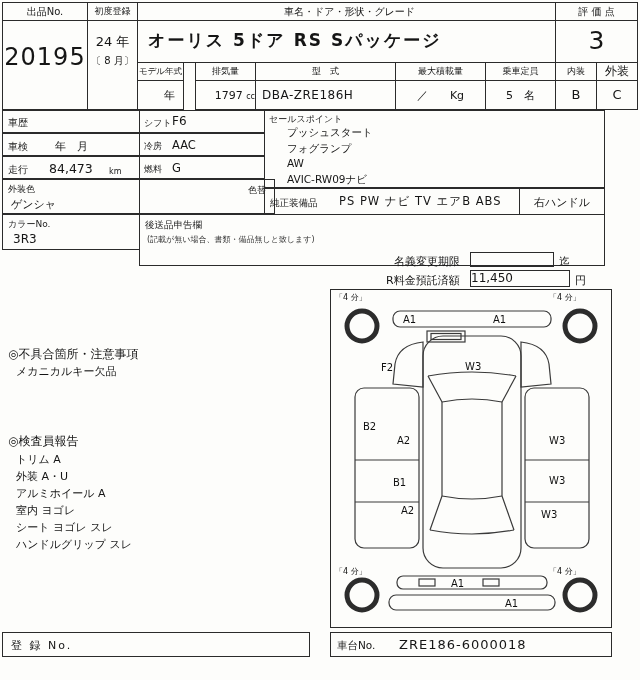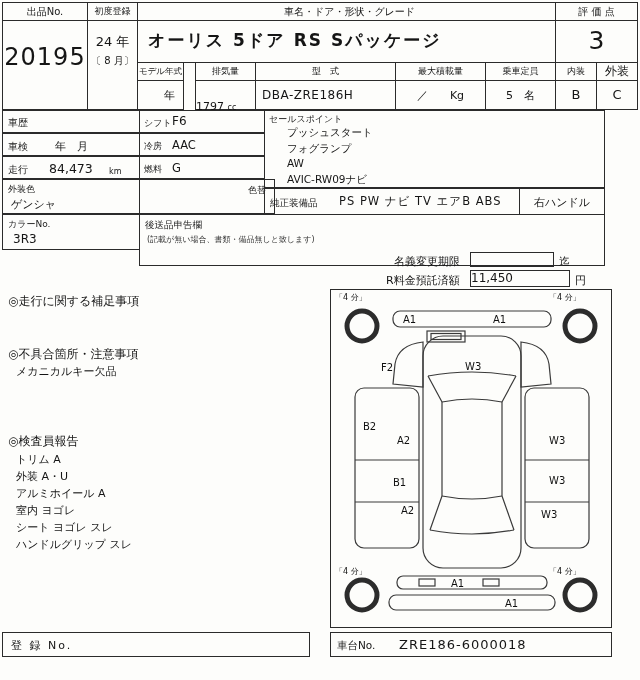--- a/index.html
+++ b/index.html
@@ -45,21 +45,21 @@
     <div style="margin-top:5px;text-align:center;font-size:25px">3</div>
   </div>
 
   <div class="box" style="left:137px;top:62px;width:47px;height:48px">
     <div class="chdr" style="font-size:8.5px">モデル年式</div>
     <div style="margin-top:7px;text-align:right;padding-right:8px;font-size:11px">年</div>
   </div>
 
   <div class="box" style="left:195px;top:62px;width:61px;height:48px">
     <div class="chdr" style="font-size:9px">排気量</div>
-    <div style="margin-top:19px;text-align:left">
+    <div style="margin-top:8px;text-align:right">
       <span style="font-size:11px">1797</span>
       <span style="font-size:8px">cc</span>
     </div>
   </div>
 
   <div class="box" style="left:255px;top:62px;width:141px;height:48px">
     <div class="chdr" style="font-size:9px">型　式</div>
     <div style="margin-top:7px;padding-left:6px;font-size:12px;letter-spacing:0.5px">DBA-ZRE186H</div>
   </div>
 
@@ -149,21 +149,20 @@
   <span class="abs" style="left:394px;top:254px;font-size:11px">名義変更期限</span>
   <div class="box" style="left:470px;top:252px;width:84px;height:15px"></div>
   <span class="abs" style="left:559px;top:254px;font-size:11px">迄</span>
 
   <span class="abs" style="left:386px;top:273px;font-size:11px">R料金預託済額</span>
   <div class="box" style="left:470px;top:270px;width:100px;height:17px">
     <div style="padding-right:4px;font-size:12px;line-height:15px">11,450</div>
   </div>
   <span class="abs" style="left:575px;top:273px;font-size:11px">円</span>
 
-  <span class="note-title" style="left:8px;top:293px">◎走行に関する補足事項</span>
   <span class="note-title" style="left:8px;top:346px">◎不具合箇所・注意事項</span>
   <div class="abs" style="left:16px;top:364px">
     <div class="note-item">メカニカルキー欠品</div>
   </div>
   <span class="note-title" style="left:8px;top:433px">◎検査員報告</span>
   <div class="abs" style="left:16px;top:451px;line-height:17px">
     <div class="note-item">トリム A</div>
     <div class="note-item">外装 A・U</div>
     <div class="note-item">アルミホイール A</div>
     <div class="note-item">室内 ヨゴレ</div>

